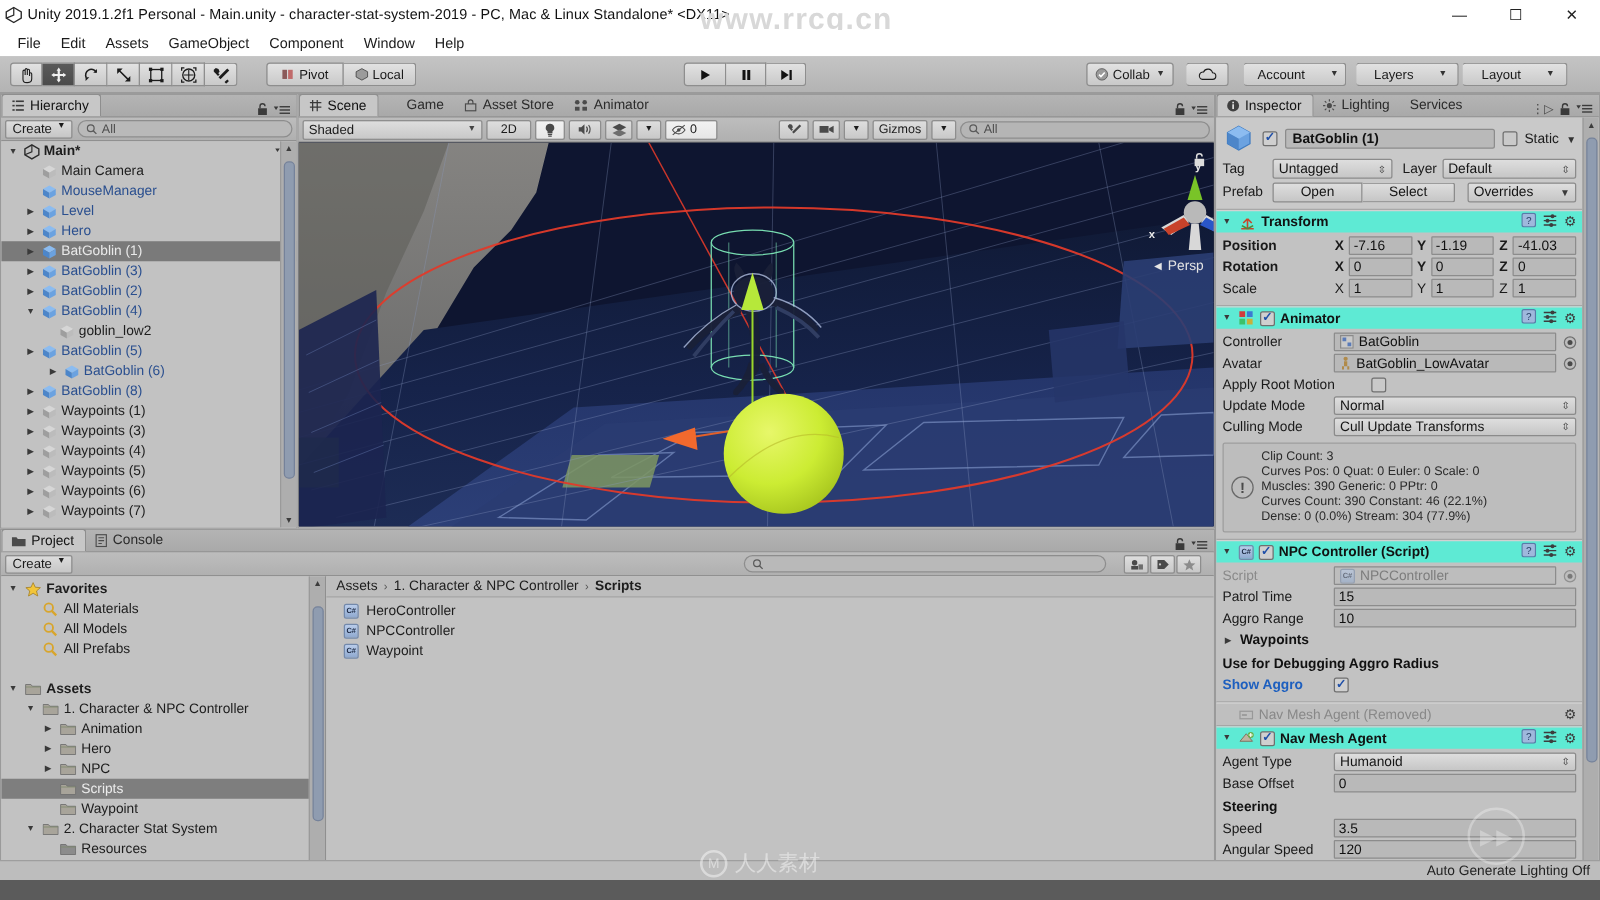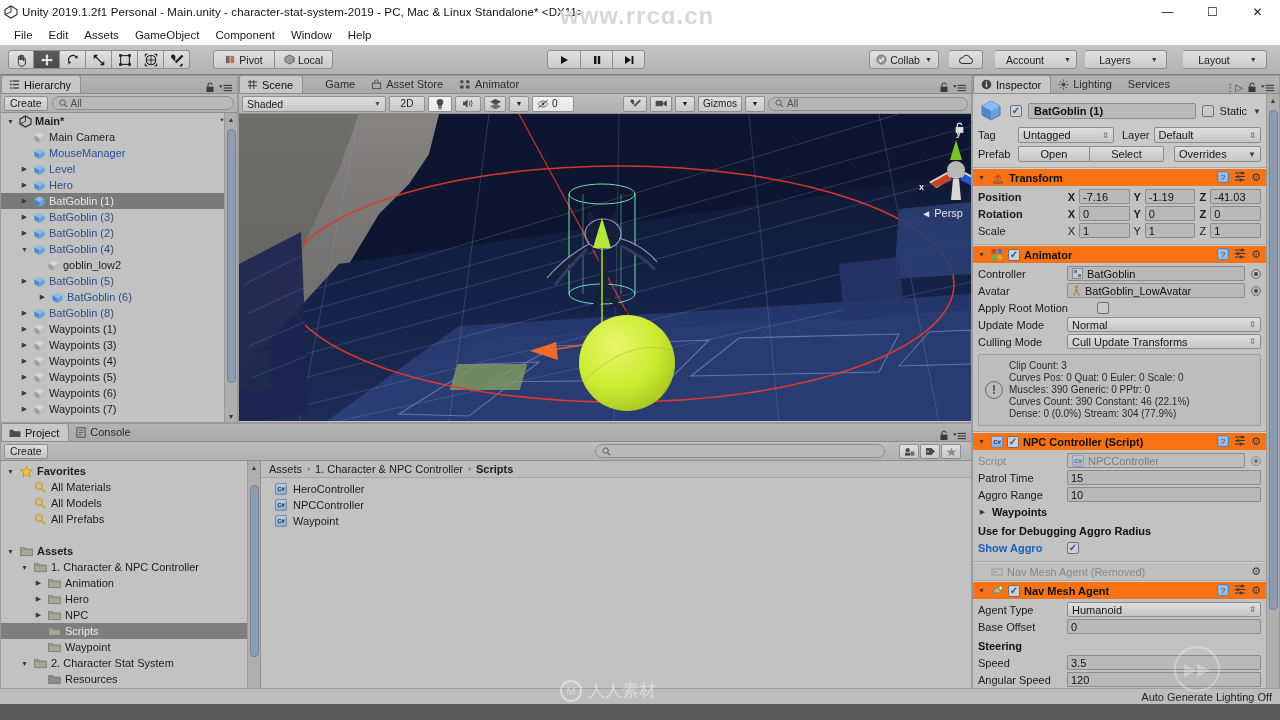--- a/index.html
+++ b/index.html
@@ -95,21 +95,21 @@
 
   .subbar {
     height: 19px; background: linear-gradient(#bdbdbd,#b0b0b0);
     border-bottom: 1px solid #909090;
     display: flex; align-items: center; padding: 0 3px; gap: 4px;
   }
   .createbtn {
     height: 15px; padding: 0 5px; font-size: 10.5px;
     background: linear-gradient(#dcdcdc,#c6c6c6);
     border: 1px solid #8e8e8e; border-radius: 2px;
-    display: flex; gap: 4px; color:#1a1a1a;flex-direction:column;
+    display: flex; gap: 4px; color:#1a1a1a;
   }
   .searchfield {
     height: 14px; flex: 1;
     background: #b9b9b9; border: 1px solid #8d8d8d; border-radius: 7px;
     display: flex; align-items: center; padding: 0 6px; gap: 3px;
     font-size: 10px; color: #4d4d4d;
   }
 
   
   #hierarchy { left: 0; top: 75px; width: 238px; height: 348px; }
@@ -215,21 +215,21 @@
   }
   .dd .ar { margin-left:auto; font-size:8px; color:#3b3b3b; padding-left:6px;}
   .btnflat {
     height:16px; background: linear-gradient(#dedede,#c6c6c6); border:1px solid #8b8b8b;
     display:flex;align-items:center;justify-content:center; font-size:11px; color:#141414;
   }
 
   .comp { border-bottom: 1px solid #a6a6a6; background:#c2c2c2; }
   .comp-header {
     height: 18px; display:flex; align-items:center; gap:4px; padding: 0 5px 0 3px;
-    background: #f97316; border-top:1px solid #d1d1d1;
+    background: #5eead4; border-top:1px solid #d1d1d1;
   }
   .comp-title { font-size:11px; font-weight:bold; color:#111; }
   .comp-title.dim { color:#888; font-weight:normal;}
   .comp-icons { margin-left:auto; display:flex; align-items:center; gap:5px; }
   .comp-body { padding: 2px 5px 5px 5px; }
   .frow { display:flex; align-items:center; height:17px; gap:3px; }
   .frow .fl { width: 86px; font-size:11px; color:#1a1a1a; }
   .frow .fl.b { font-weight:bold; }
   .numfield {
     height:15px; background:#b9b9b9; border:1px solid #8c8c8c; border-radius:1px;
@@ -417,21 +417,21 @@
     </div>
 
     <div class="tbtn solo" style="margin-left:12px;width:82px;">
       <span class="cap">Account</span>
       <span class="caret" style="margin-left:14px">▼</span>
     </div>
     <div class="tbtn solo" style="margin-left:8px;width:82px;">
       <span class="cap">Layers</span>
       <span class="caret" style="margin-left:14px">▼</span>
     </div>
-    <div class="tbtn solo" style="margin-left:16px;width:84px;">
+    <div class="tbtn solo" style="margin-left:3px;width:84px;">
       <span class="cap">Layout</span>
       <span class="caret" style="margin-left:14px">▼</span>
     </div>
   </div>
 
   <div class="panel" id="hierarchy">
     <div class="tabrow">
       <div class="tab active">
         <svg class="svgico" width="11" height="11" viewBox="0 0 12 12">
             <rect x="1" y="1.5" width="2" height="1.4" fill="#3b3b3b"></rect>

